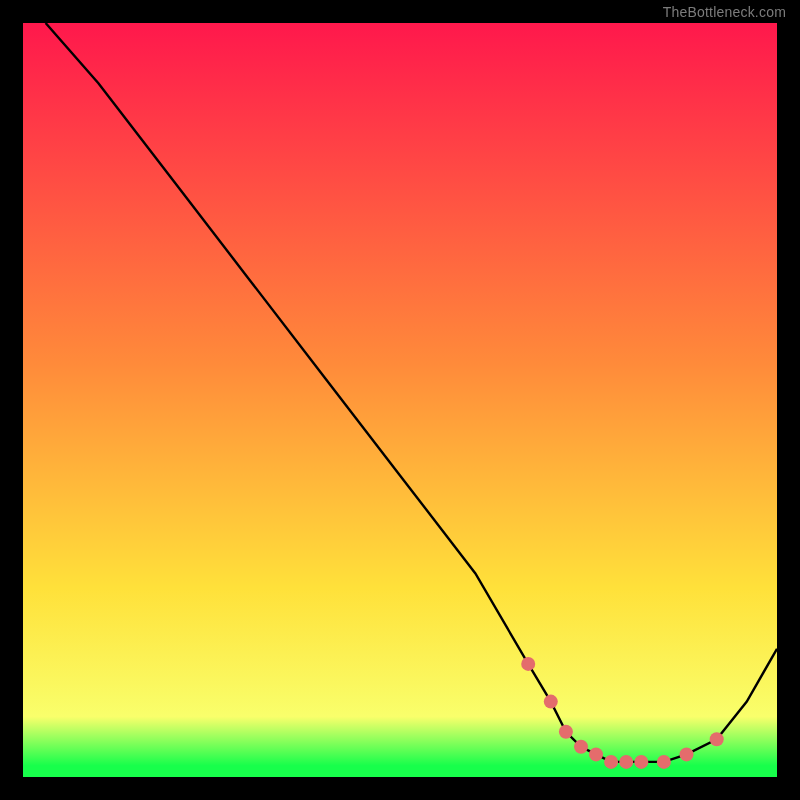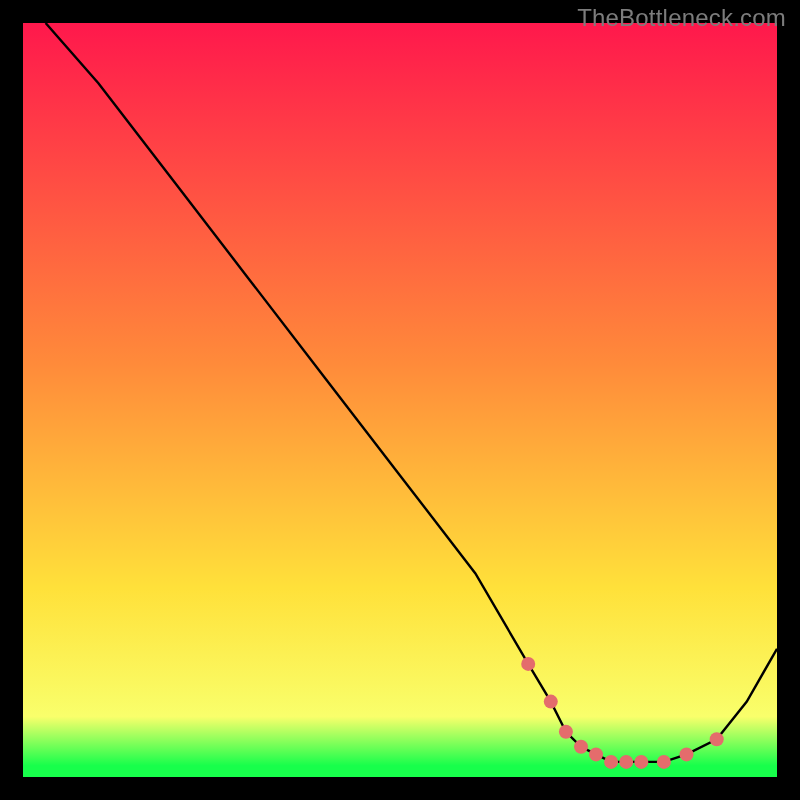--- a/index.html
+++ b/index.html
@@ -15,21 +15,21 @@
     width: 800px;
     height: 800px;
     background: #000;
   }
   .watermark {
     position: absolute;
     top: 4px;
     right: 14px;
     color: #7c7c7c;
     font-family: Arial, Helvetica, sans-serif;
-    font-size: 24px;
+    font-size: 14px;
     letter-spacing: 0.2px;
     z-index: 50;
   }
   svg.chart {
     position: absolute;
     inset: 0;
     width: 800px;
     height: 800px;
   }
 </style>

